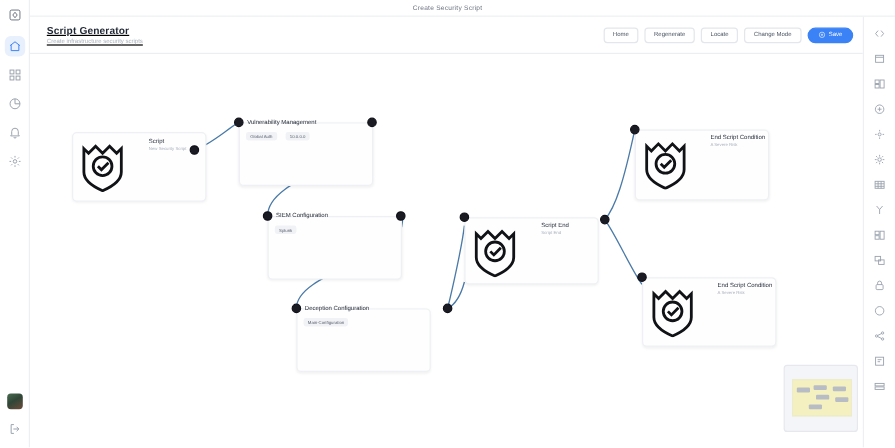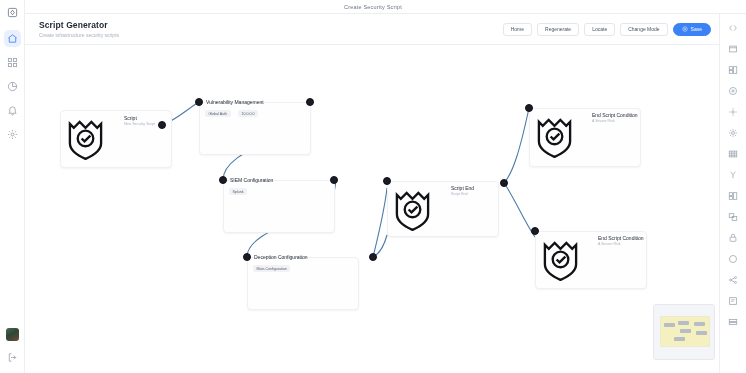--- a/index.html
+++ b/index.html
@@ -54,21 +54,21 @@
     color: #9aa2ae; border-radius: 4px;
   }
   .tool-icon svg { width: 10px; height: 10px; display: block; }
 
   
   .header {
     position: absolute; top: 14px; left: 25px; width: 694px; height: 31px;
     background: #ffffff; border-bottom: 1px solid #eceef1;
     display: flex; align-items: center; z-index: 5;
   }
-  .header-titles { margin-left: 14px; }
+  .header-titles { margin-left: 14px; text-decoration: underline; }
   .page-title { font-size: 8.5px; font-weight: bold; color: #1f2633; letter-spacing: .1px; }
   .page-sub { font-size: 5px; color: #a9b0bb; margin-top: 1.5px; }
   .header-actions { margin-left: auto; margin-right: 8px; display: flex; align-items: center; gap: 5px; }
   .hbtn {
     height: 13px; padding: 0 7px; border: 1px solid #e3e6ea; border-radius: 3px;
     background: #ffffff; color: #4b5563; font-size: 5px;
     display: flex; align-items: center; justify-content: center;
     font-family: "Liberation Sans", sans-serif; white-space: nowrap;
   }
   .hbtn.primary {

